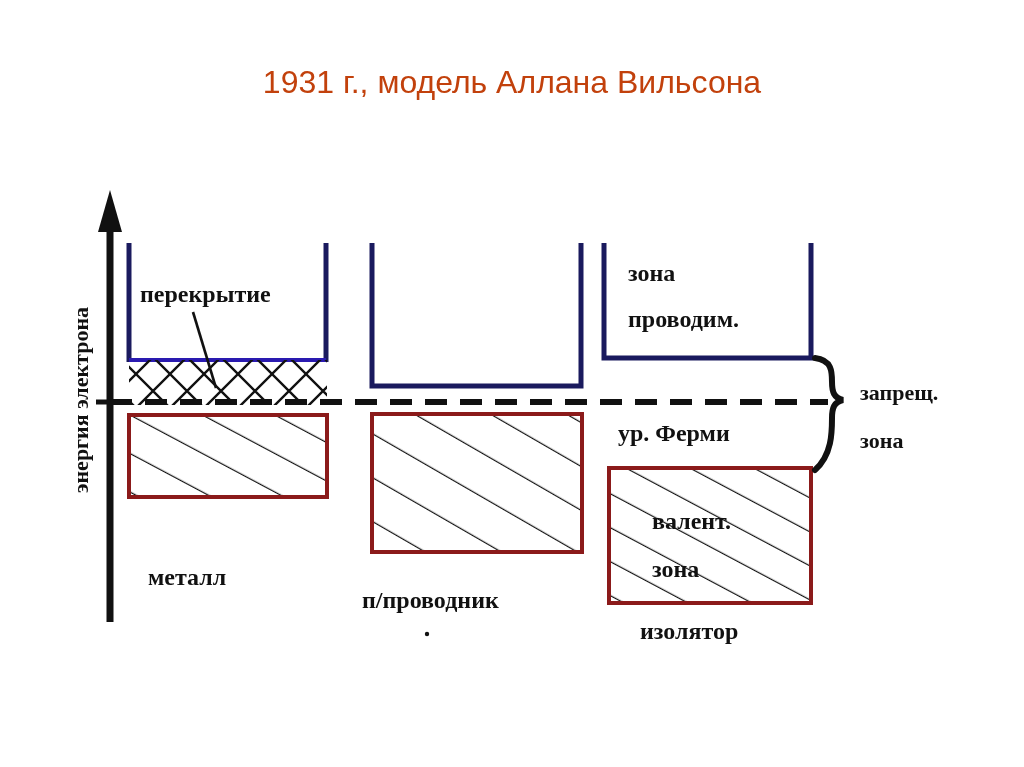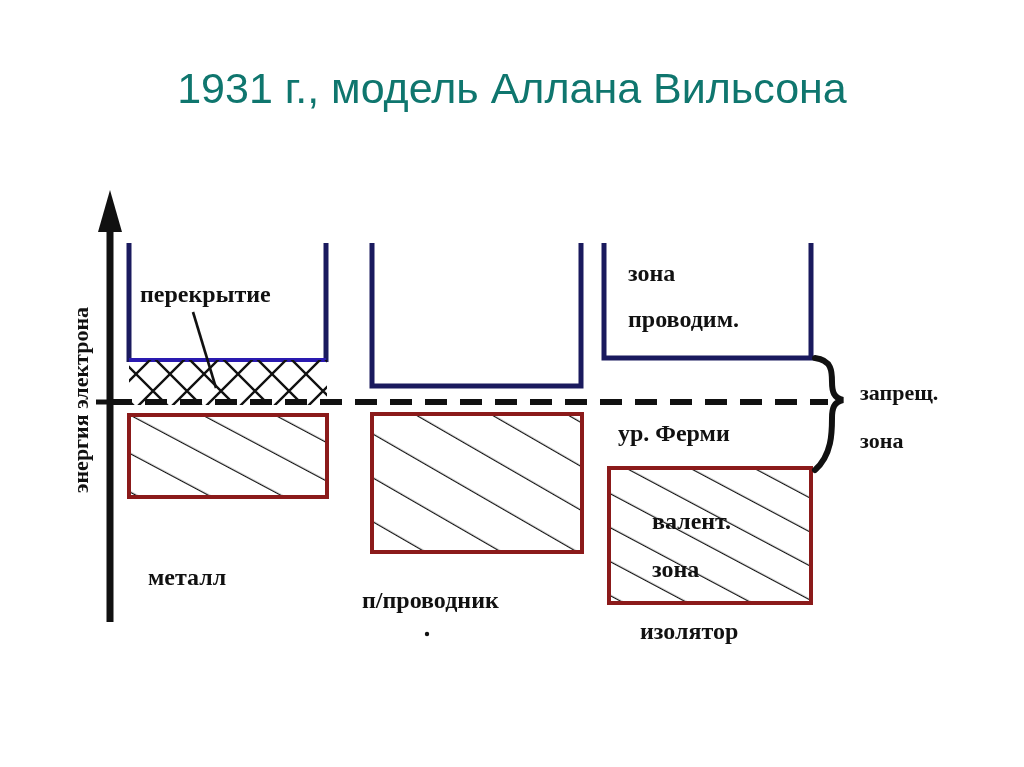--- a/index.html
+++ b/index.html
@@ -17,23 +17,23 @@
     background: #ffffff;
     overflow: hidden;
   }
   #title {
     position: absolute;
     left: 0;
     top: 64px;
     width: 1024px;
     text-align: center;
     font-family: "Liberation Sans", "DejaVu Sans", sans-serif;
-    font-size: 43px;
+    font-size: 32px;
     font-weight: 400;
-    color: #0f766e;
+    color: #c2410c;
     letter-spacing: 0px;
     white-space: nowrap;
   }
   svg#diagram {
     position: absolute;
     left: 0;
     top: 0;
     width: 1024px;
     height: 767px;
   }

